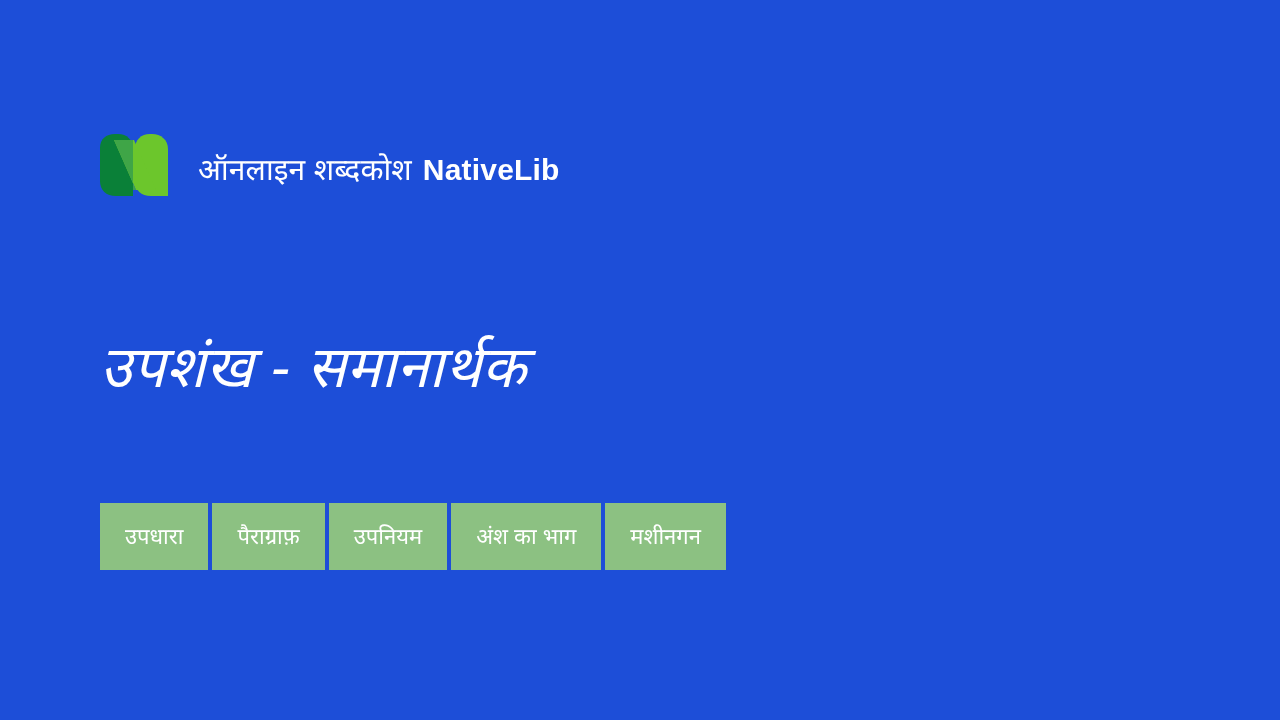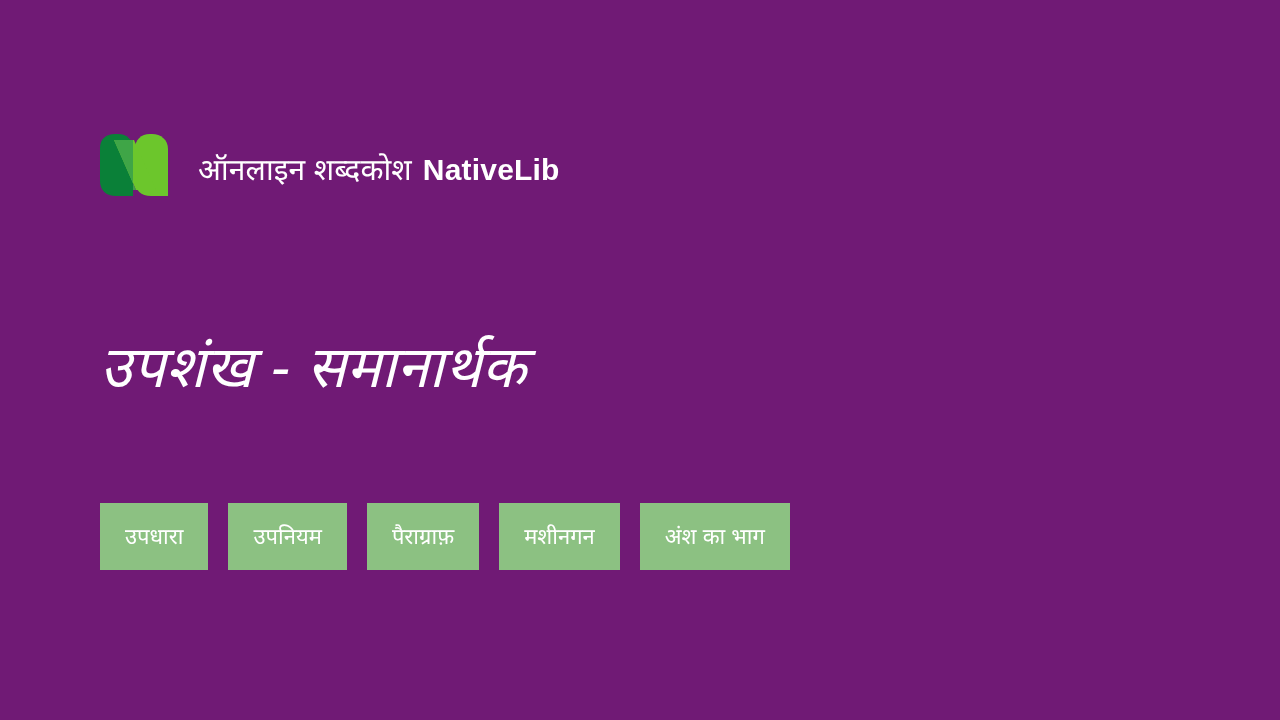--- a/index.html
+++ b/index.html
@@ -13,21 +13,21 @@
     overflow: hidden;
     background: #5aa64b;
     font-family: "Liberation Sans", "DejaVu Sans", sans-serif;
     -webkit-font-smoothing: antialiased;
   }
 
   .page {
     position: relative;
     width: 1280px;
     height: 720px;
-    background: #701a75;
+    background: #1d4ed8;
     box-sizing: border-box;
   }
 
   
   .brand {
     position: absolute;
     left: 100px;
     top: 133px;
     display: flex;
     align-items: center;
@@ -79,21 +79,21 @@
   }
 
   
   .tag-list {
     position: absolute;
     left: 100px;
     top: 503px;
     width: 1090px;
     display: flex;
     flex-wrap: wrap;
-    gap: 20px;
+    gap: 4px;
   }
 
   .tag-chip {
     background: #8cc182;
     color: #ffffff;
     height: 67px;
     box-sizing: border-box;
     display: flex;
     align-items: center;
     justify-content: center;
@@ -129,19 +129,19 @@
     <span class="brand-text">
       <span class="brand-sub">ऑनलाइन शब्दकोश</span>
       <span class="brand-name">NativeLib</span>
     </span>
   </div>
 
   <h1 class="page-title">उपशंख - समानार्थक</h1>
 
   <div class="tag-list">
     <a class="tag-chip">उपधारा</a>
+    <a class="tag-chip">पैराग्राफ़</a>
     <a class="tag-chip">उपनियम</a>
-    <a class="tag-chip">पैराग्राफ़</a>
+    <a class="tag-chip">अंश का भाग</a>
     <a class="tag-chip">मशीनगन</a>
-    <a class="tag-chip">अंश का भाग</a>
   </div>
 
 </div>
 
 </body></html>

